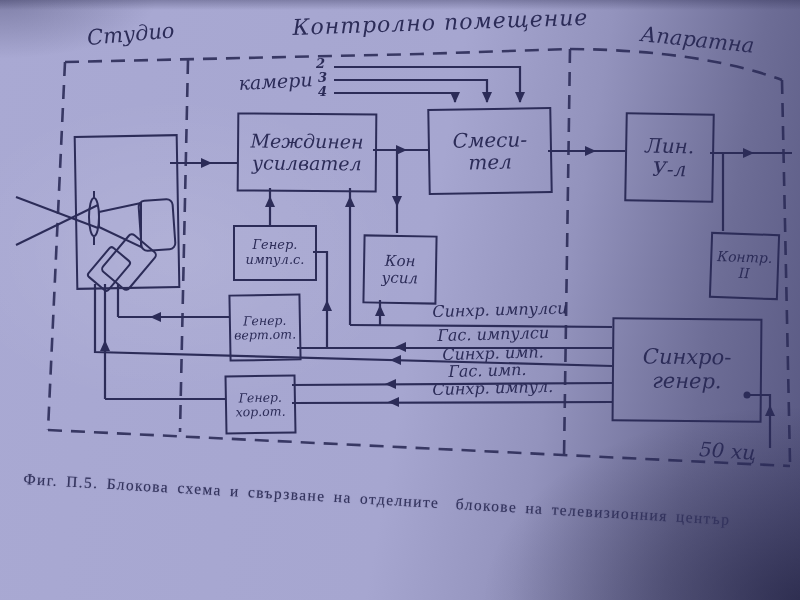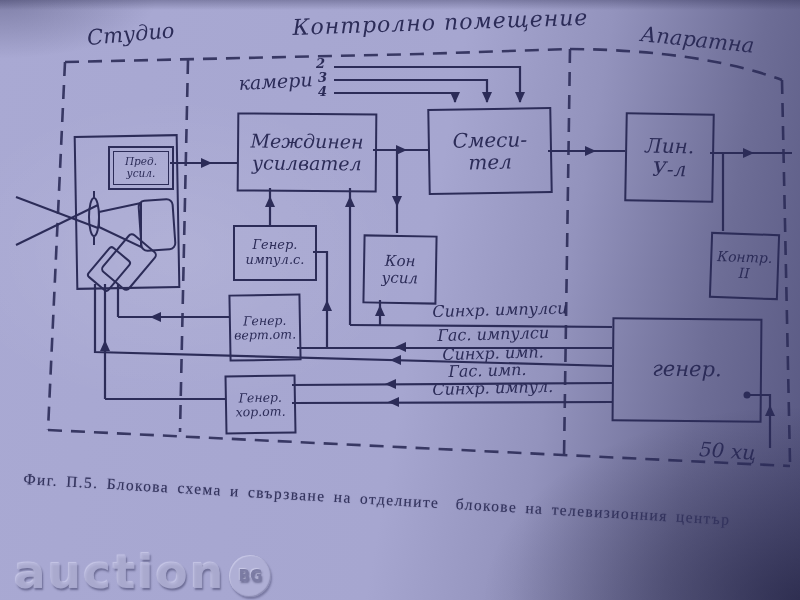--- a/index.html
+++ b/index.html
@@ -122,24 +122,20 @@
   <div class="lbl" style="left:292px;top:15px;font-size:22px;transform:rotate(-2deg);letter-spacing:1px;">Контролно помещение</div>
   <div class="lbl" style="left:642px;top:22px;font-size:21px;transform:rotate(6deg);">Апаратна</div>
 
   <div class="lbl" style="left:238px;top:72px;font-size:19px;transform:rotate(-3deg);">камери</div>
   <div class="num" style="left:316px;top:56px;">2</div>
   <div class="num" style="left:318px;top:70px;">3</div>
   <div class="num" style="left:318px;top:84px;">4</div>
 
   <div class="blk" style="left:75px;top:135px;width:100px;height:150px;transform:rotate(-1deg);"></div>
 
-  <div class="blk" style="left:108px;top:146px;width:62px;height:40px;font-size:10.5px;outline:1.6px solid #2c2c58;outline-offset:-6px;">
-    <span>Пред.</span>
-    <span>усил.</span>
-  </div>
 
   <div class="blk" style="left:237px;top:113px;width:136px;height:75px;font-size:19px;transform:rotate(0.5deg);">
     <span>Междинен</span>
     <span>усилвател</span>
   </div>
 
   <div class="blk" style="left:428px;top:108px;width:120px;height:82px;font-size:20px;transform:rotate(-1deg);">
     <span>Смеси-</span>
     <span>тел</span>
   </div>
@@ -168,31 +164,28 @@
     <span>Генер.</span>
     <span>верт.от.</span>
   </div>
 
   <div class="blk" style="left:225px;top:375px;width:67px;height:55px;font-size:12.5px;transform:rotate(-1deg);">
     <span>Генер.</span>
     <span>хор.от.</span>
   </div>
 
   <div class="blk" style="left:612px;top:318px;width:146px;height:100px;font-size:21px;transform:rotate(0.5deg);">
+    <span>Синхро-</span>
     <span>генер.</span>
   </div>
 
   <div class="lbl" style="left:432px;top:302px;font-size:16px;transform:rotate(-1.5deg);">Синхр. импулси</div>
   <div class="lbl" style="left:437px;top:326px;font-size:16px;transform:rotate(-1.5deg);">Гас. импулси</div>
   <div class="lbl" style="left:442px;top:345px;font-size:16px;transform:rotate(-1.5deg);">Синхр. имп.</div>
   <div class="lbl" style="left:448px;top:362px;font-size:16px;transform:rotate(-1.5deg);">Гас. имп.</div>
   <div class="lbl" style="left:432px;top:380px;font-size:16px;transform:rotate(-1.5deg);">Синхр. импул.</div>
 
   <div class="lbl" style="left:700px;top:437px;font-size:20px;transform:rotate(4deg);">50 хц</div>
 
   <div class="lbl caption" style="left:24px;top:470px;font-size:15.5px;letter-spacing:1.4px;word-spacing:3px;transform:rotate(3.3deg);">Фиг. П.5. Блокова схема и свързване на отделните  блокове на телевизионния център</div>
 
-  <div class="wm">
-    <span class="wm-text">auction</span>
-    <span class="wm-badge">BG</span>
-  </div>
 
 </div>
 
 </body></html>

